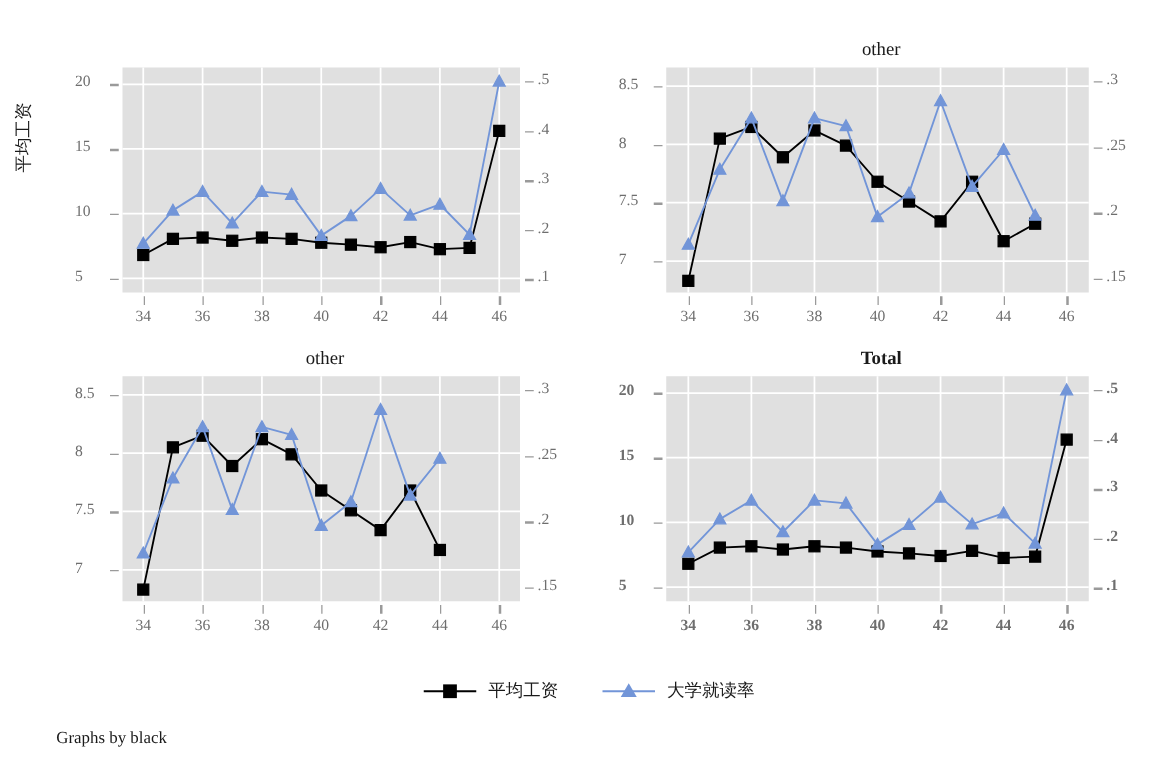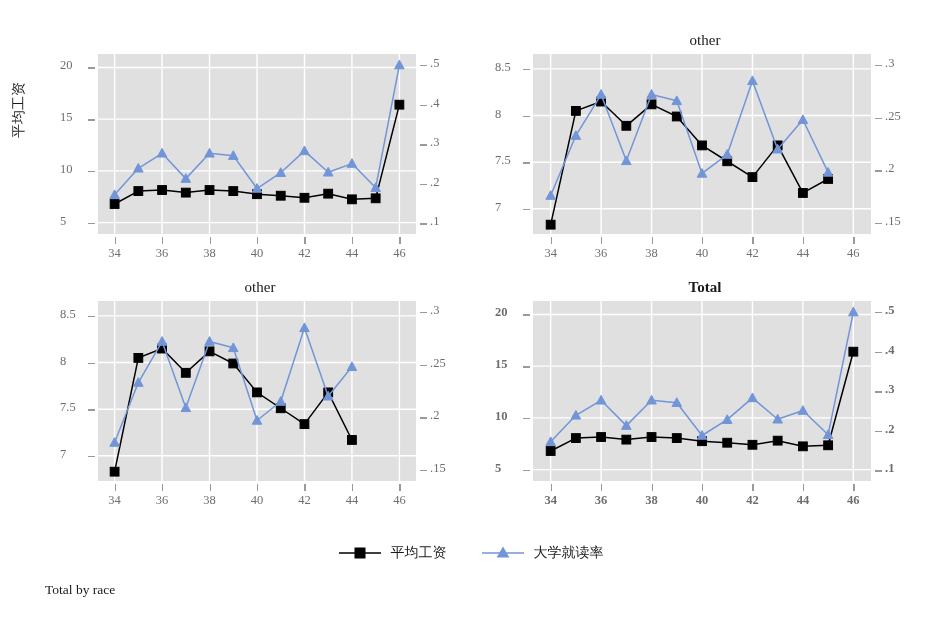--- a/index.html
+++ b/index.html
@@ -402,14 +402,14 @@
       </div>
       <div class="leg-item">
         <svg width="44" height="18" class="leg-mark">
           <line x1="1" y1="9" x2="43" y2="9" stroke="#7295d8" stroke-width="1.6"></line>
           <polygon points="22,2.5 15.6,13.5 28.4,13.5" fill="#7295d8"></polygon>
         </svg>
         <span class="leg-text">大学就读率</span>
       </div>
     </div>
 
-  <div id="note">Total by race</div>
+  <div id="note">Graphs by black</div>
 </div>
 
 </body></html>

